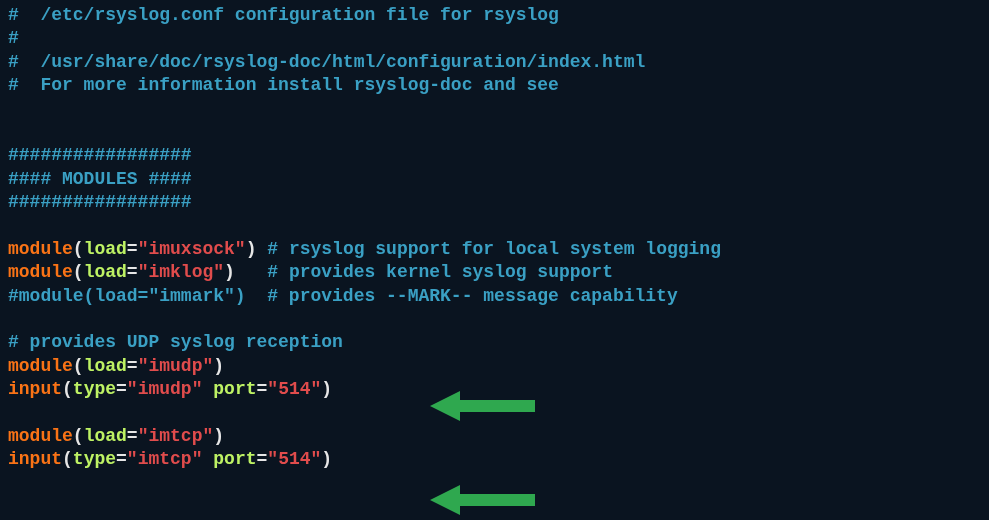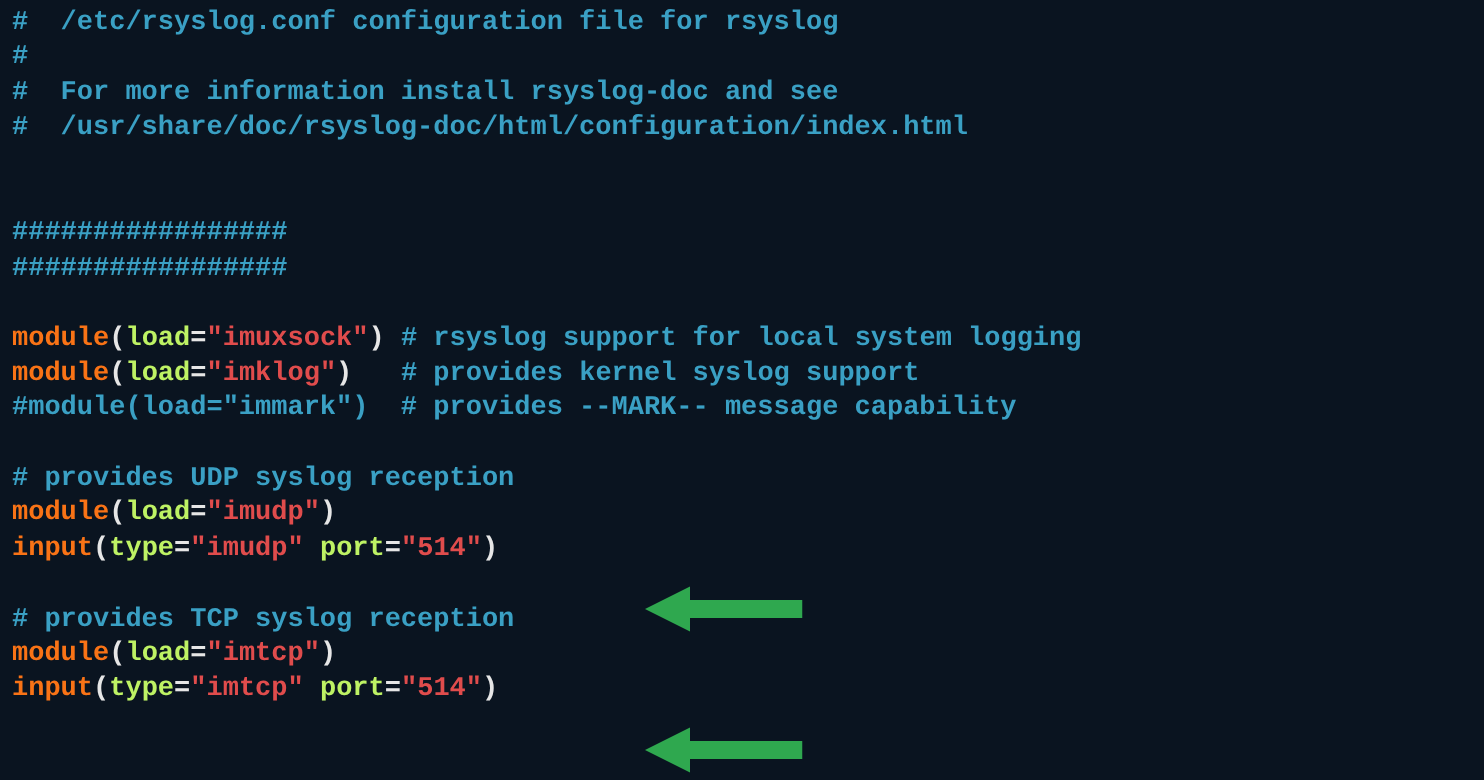--- a/index.html
+++ b/index.html
@@ -32,43 +32,43 @@
     height: 36px;
   }
   .arrow svg { width: 100%; height: 100%; }
 </style>
 </head>
 <body>
 
 <div>
   <div class="line comment">#  /etc/rsyslog.conf configuration file for rsyslog</div>
   <div class="line comment">#</div>
+  <div class="line comment">#  /usr/share/doc/rsyslog-doc/html/configuration/index.html</div>
   <div class="line comment">#  For more information install rsyslog-doc and see</div>
-  <div class="line comment">#  /usr/share/doc/rsyslog-doc/html/configuration/index.html</div>
   <div class="line">&nbsp;</div>
   <div class="line">&nbsp;</div>
   <div class="line comment">#################</div>
+  <div class="line comment">#### MODULES ####</div>
   <div class="line comment">#################</div>
   <div class="line">&nbsp;</div>
 
   <div class="line"><span class="fn">module</span><span class="paren">(</span><span class="attr">load</span><span class="eq">=</span><span class="str">"imuxsock"</span><span class="paren">)</span><span class="comment"> # rsyslog support for local system logging</span></div>
 
   <div class="line"><span class="fn">module</span><span class="paren">(</span><span class="attr">load</span><span class="eq">=</span><span class="str">"imklog"</span><span class="paren">)</span><span>   </span><span class="comment"># provides kernel syslog support</span></div>
 
   <div class="line comment">#module(load="immark")  # provides --MARK-- message capability</div>
 
   <div class="line">&nbsp;</div>
 
   <div class="line comment"># provides UDP syslog reception</div>
   <div class="line"><span class="fn">module</span><span class="paren">(</span><span class="attr">load</span><span class="eq">=</span><span class="str">"imudp"</span><span class="paren">)</span></div>
   <div class="line"><span class="fn">input</span><span class="paren">(</span><span class="attr">type</span><span class="eq">=</span><span class="str">"imudp"</span><span> </span><span class="attr">port</span><span class="eq">=</span><span class="str">"514"</span><span class="paren">)</span></div>
 
   <div class="line">&nbsp;</div>
 
-  <div class="line comment"># provides TCP syslog reception</div>
   <div class="line"><span class="fn">module</span><span class="paren">(</span><span class="attr">load</span><span class="eq">=</span><span class="str">"imtcp"</span><span class="paren">)</span></div>
   <div class="line"><span class="fn">input</span><span class="paren">(</span><span class="attr">type</span><span class="eq">=</span><span class="str">"imtcp"</span><span> </span><span class="attr">port</span><span class="eq">=</span><span class="str">"514"</span><span class="paren">)</span></div>
 </div>
 
 <div class="arrow" style="left:430px; top:388px;">
   <svg viewBox="0 0 105 36">
     <polygon points="0,18 30,3 30,12 105,12 105,24 30,24 30,33" fill="#2fa84f"></polygon>
   </svg>
 </div>
 

